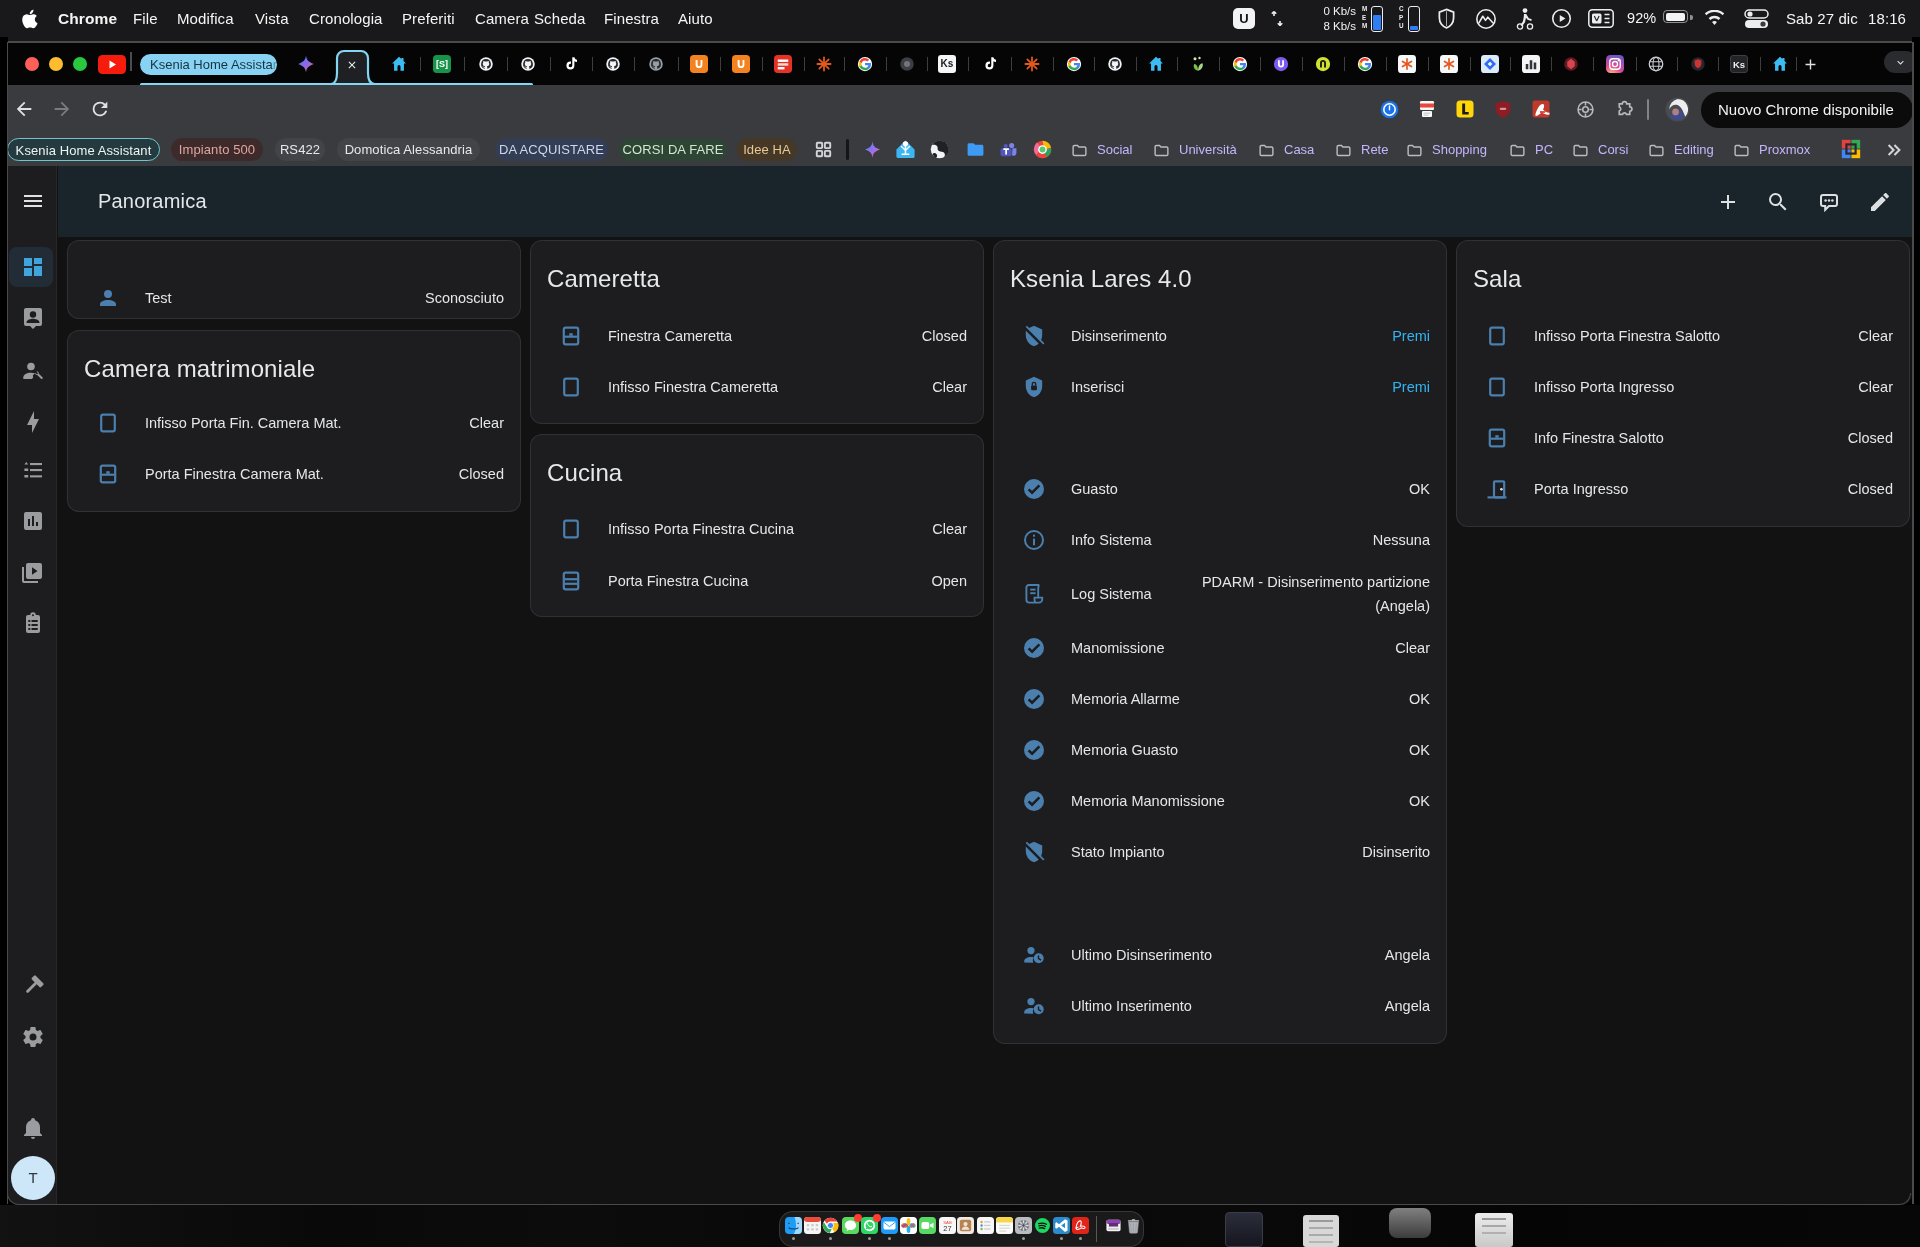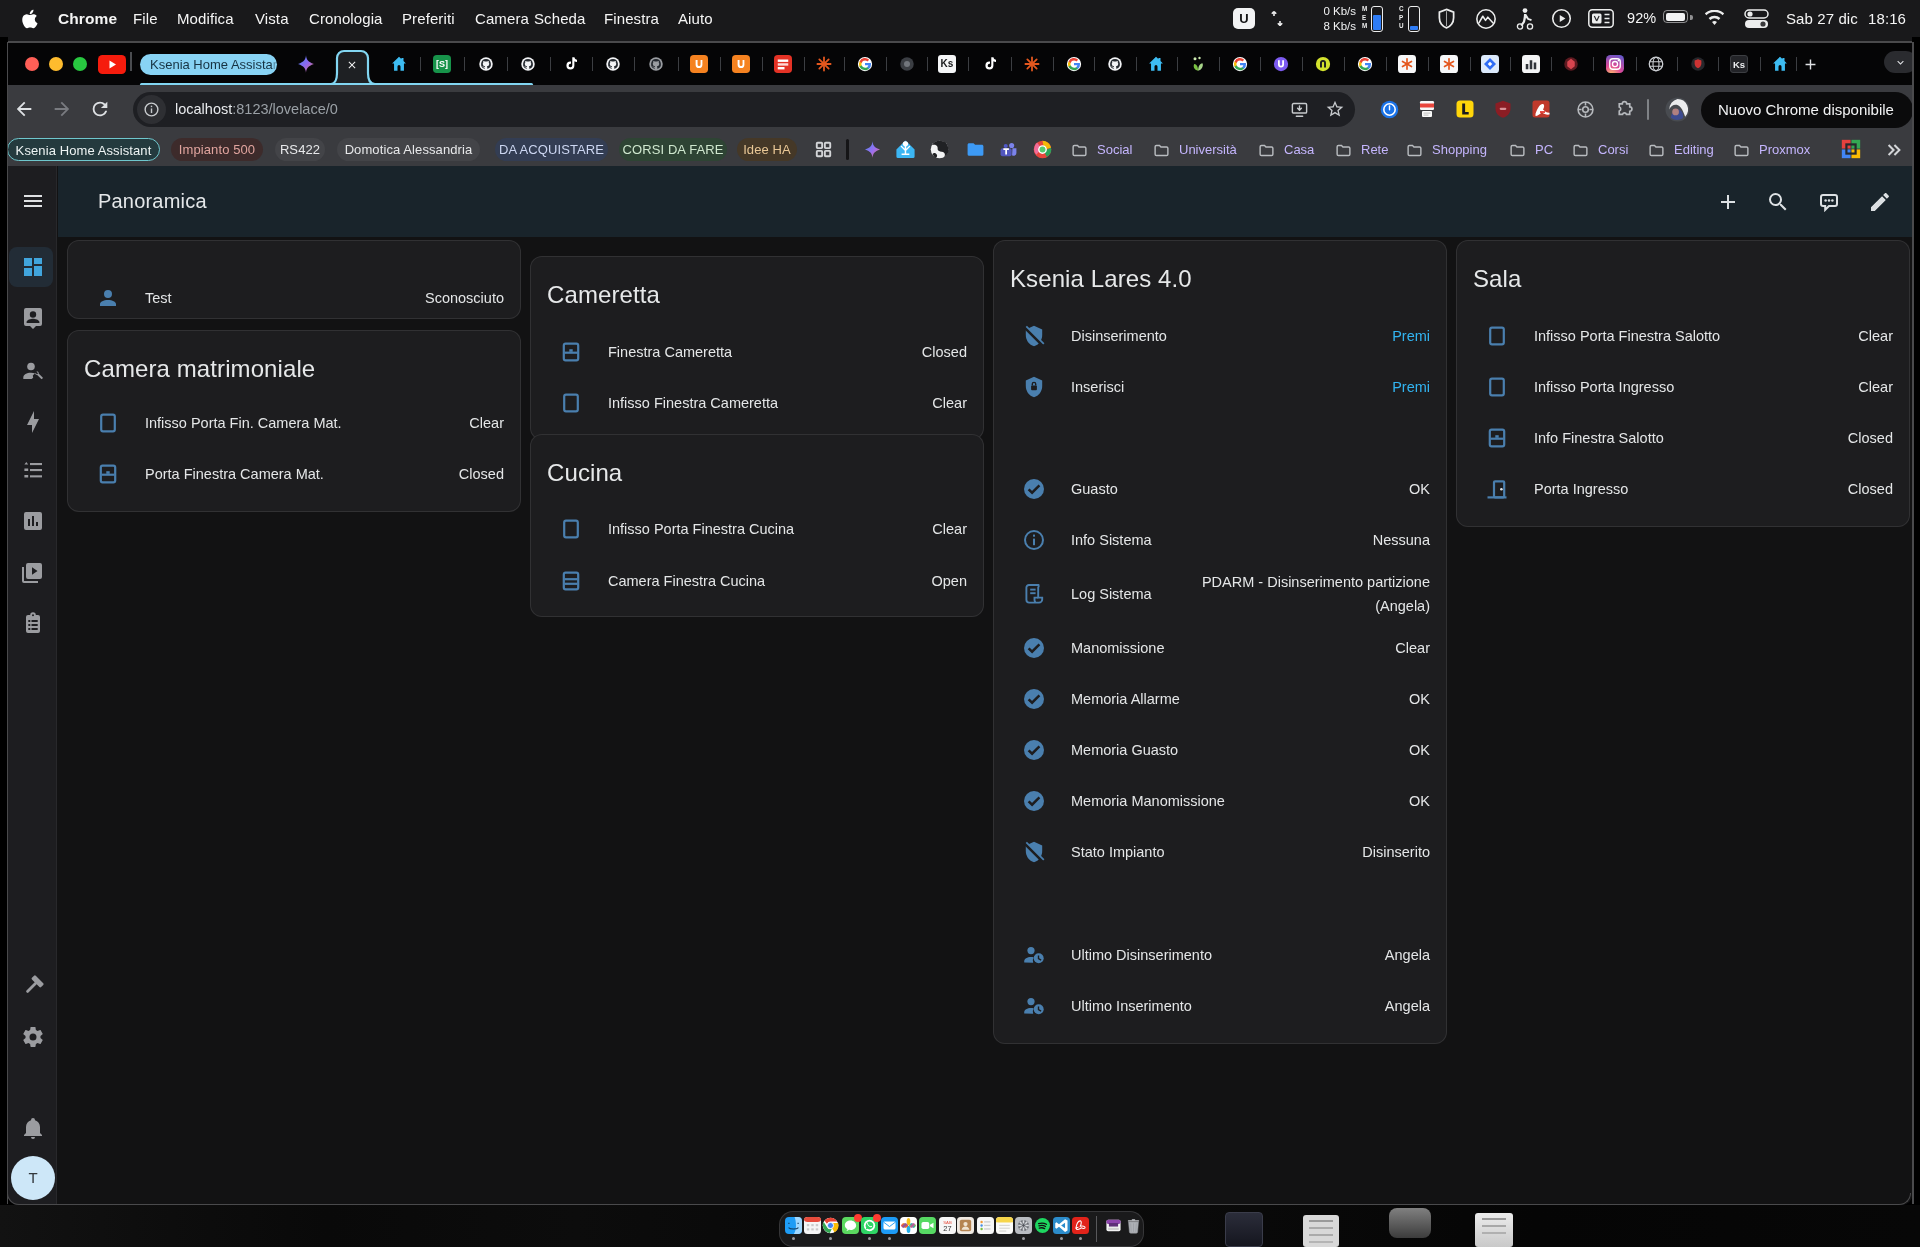--- a/index.html
+++ b/index.html
@@ -638,37 +638,20 @@
   <div id="toolbar">
     <svg class="tic" style="left:5px" viewBox="0 0 24 24">
         <path fill="#dee1e4" d="M20,11V13H8L13.5,18.5L12.08,19.92L4.16,12L12.08,4.08L13.5,5.5L8,11H20Z"></path>
       </svg>
     <svg class="tic" style="left:43px" viewBox="0 0 24 24">
         <path fill="#797b80" d="M4,11V13H16L10.5,18.5L11.92,19.92L19.84,12L11.92,4.08L10.5,5.5L16,11H4Z"></path>
       </svg>
     <svg class="tic" style="left:81px" viewBox="0 0 24 24">
         <path fill="#dee1e4" d="M17.65,6.35C16.2,4.9 14.21,4 12,4A8,8 0 0,0 4,12A8,8 0 0,0 12,20C15.73,20 18.84,17.45 19.73,14H17.65C16.83,16.33 14.61,18 12,18A6,6 0 0,1 6,12A6,6 0 0,1 12,6C13.66,6 15.14,6.69 16.22,7.78L13,11H20V4L17.65,6.35Z"></path>
       </svg>
-    <div id="omnibox">
-      <div class="abs" style="left:4px;top:3px;width:29px;height:29px;border-radius:50%;background:#2e2f33"></div>
-      <svg class="abs" style="left:10px;top:9px;width:17px;height:17px" viewBox="0 0 24 24">
-          <circle cx="12" cy="12" r="9" fill="none" stroke="#c7cacd" stroke-width="2"></circle>
-          <rect x="11" y="10.5" width="2" height="6.5" fill="#c7cacd"></rect>
-          <rect x="11" y="6.6" width="2" height="2.1" fill="#c7cacd"></rect>
-        </svg>
-      <span class="abs" style="left:42px;top:0;line-height:35px;font-size:14.5px;color:#e8eaed">localhost<span style="color:#9aa0a6">:8123/lovelace/0</span></span>
-      <svg class="abs" style="right:46px;top:8px;width:19px;height:19px" viewBox="0 0 24 24" fill="none" stroke="#c7cacd" stroke-width="1.8">
-          <rect x="3" y="4.5" width="18" height="12" rx="1.5"></rect>
-          <path d="M8 20.5 h8" stroke-linecap="round"></path>
-          <path d="M12 7.5 v5 M9.6 10.5 L12 12.9 L14.4 10.5" stroke-linecap="round" stroke-linejoin="round"></path>
-        </svg>
-      <svg class="abs" style="right:10px;top:7px;width:20px;height:20px" viewBox="0 0 24 24">
-          <path fill="#c7cacd" d="M12,15.39L8.24,17.66L9.23,13.38L5.91,10.5L10.29,10.13L12,6.09L13.71,10.13L18.09,10.5L14.77,13.38L15.76,17.66M22,9.24L14.81,8.63L12,2L9.19,8.63L2,9.24L7.45,13.97L5.82,21L12,17.27L18.18,21L16.54,13.97L22,9.24Z"></path>
-        </svg>
-    </div>
     <div class="eic" style="left:1370px">
         <svg width="21" height="21" viewBox="0 0 24 24">
           <circle cx="12" cy="12" r="10" fill="#1a73e8"></circle>
           <circle cx="12" cy="12" r="6.5" fill="none" stroke="#fff" stroke-width="1.8"></circle>
           <rect x="11.2" y="7" width="1.6" height="6" rx="0.8" fill="#fff"></rect>
         </svg>
       </div>
     <div class="eic" style="left:1408px">
         <svg width="20" height="20" viewBox="0 0 20 20">
           <rect x="3" y="2" width="14" height="9" rx="1.2" fill="#f6f7f8"></rect>
@@ -912,21 +895,21 @@
           <svg class="ric" viewBox="0 0 24 24">
               <rect x="4.8" y="3.6" width="14.4" height="16.8" rx="1.8" fill="none" stroke="#4a7fae" stroke-width="2.2"></rect>
               <line x1="5.5" y1="12.7" x2="18.5" y2="12.7" stroke="#4a7fae" stroke-width="2.2"></line>
               <rect x="10.3" y="9.2" width="3.4" height="2.6" fill="#4a7fae"></rect>
             </svg>
           <span class="rlb">Porta Finestra Camera Mat.</span>
             <span class="rst">Closed</span>
         </div>
       </div>
 
-      <div class="card" style="left:463px;top:16px;height:184px">
+      <div class="card" style="left:463px;top:0;height:184px">
         <div class="ctitle">Cameretta</div>
         <div class="row" style="top:75px">
           <svg class="ric" viewBox="0 0 24 24">
               <rect x="4.8" y="3.6" width="14.4" height="16.8" rx="1.8" fill="none" stroke="#4a7fae" stroke-width="2.2"></rect>
               <line x1="5.5" y1="12.7" x2="18.5" y2="12.7" stroke="#4a7fae" stroke-width="2.2"></line>
               <rect x="10.3" y="9.2" width="3.4" height="2.6" fill="#4a7fae"></rect>
             </svg>
           <span class="rlb">Finestra Cameretta</span>
             <span class="rst">Closed</span>
         </div>
@@ -947,21 +930,21 @@
             </svg>
           <span class="rlb">Infisso Porta Finestra Cucina</span>
             <span class="rst">Clear</span>
         </div>
         <div class="row" style="top:125.5px">
           <svg class="ric" viewBox="0 0 24 24">
               <rect x="4.8" y="3.6" width="14.4" height="16.8" rx="1.8" fill="none" stroke="#4a7fae" stroke-width="2.2"></rect>
               <line x1="5.5" y1="10.2" x2="18.5" y2="10.2" stroke="#4a7fae" stroke-width="2.2"></line>
               <line x1="5.5" y1="14.8" x2="18.5" y2="14.8" stroke="#4a7fae" stroke-width="2.2"></line>
             </svg>
-          <span class="rlb">Camera Finestra Cucina</span>
+          <span class="rlb">Porta Finestra Cucina</span>
             <span class="rst">Open</span>
         </div>
       </div>
 
       <div class="card" style="left:926px;top:0;height:804px">
         <div class="ctitle">Ksenia Lares 4.0</div>
         <div class="row" style="top:75px">
           <svg class="ric" viewBox="0 0 24 24">
               <path d="M12 1.8 20.2 5.4 V11 C20.2 16.3 16.8 21 12 22.2 C7.2 21 3.8 16.3 3.8 11 V5.4 Z" fill="#4a7fae"></path>
               <line x1="2.8" y1="3.4" x2="20.3" y2="20.9" stroke="#1d1d1f" stroke-width="3.2"></line>

